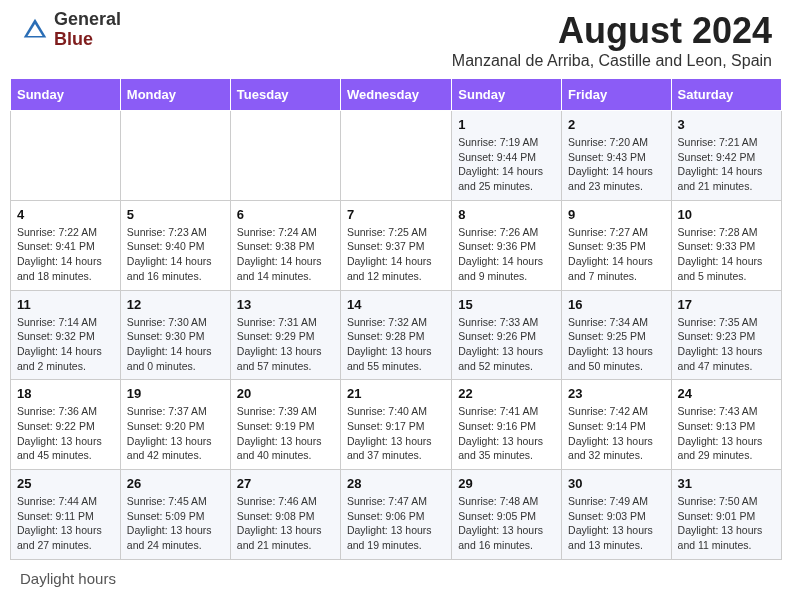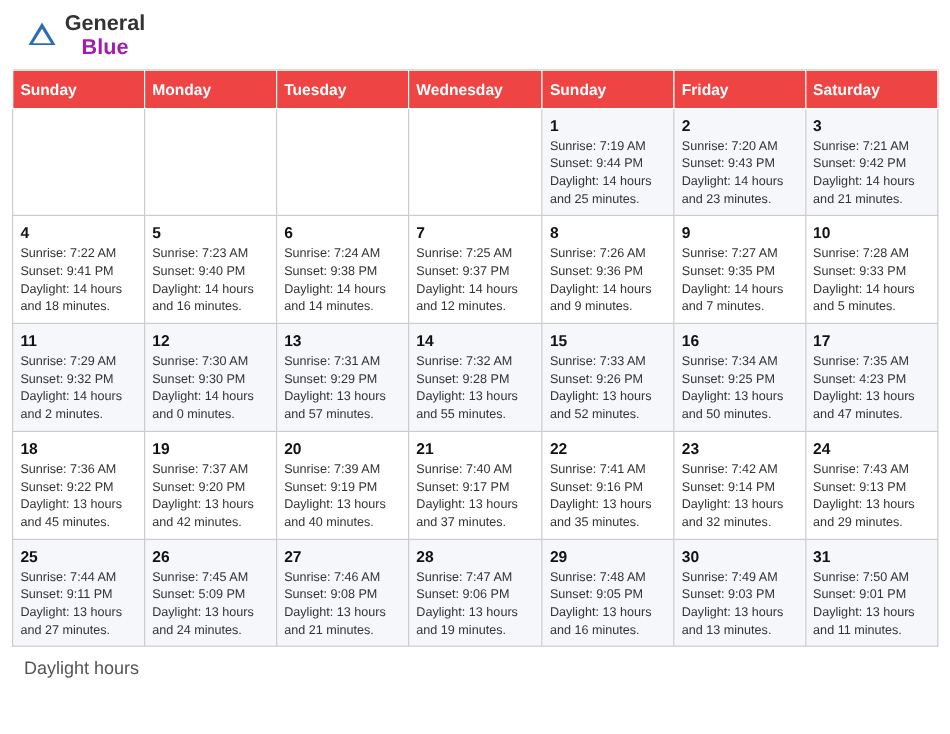--- a/index.html
+++ b/index.html
@@ -14,29 +14,28 @@
       display: flex;
       justify-content: space-between;
       align-items: flex-start;
       margin-bottom: 8px;
       padding: 0 10px;
     }
     .logo {
       display: flex;
       align-items: center;
       gap: 4px;
-      text-align: center;
     }
     .logo-text {
       font-size: 18px;
       font-weight: bold;
       line-height: 1.1;
     }
     .logo-text .general { color: #333; }
-    .logo-text .blue { color: #a21caf; }
+    .logo-text .blue { color: #7f1d1d; }
     .logo-icon {
       width: 30px;
       height: 30px;
     }
     .title-block {
       text-align: right;
     }
     .month-year {
       font-size: 36px;
       font-weight: bold;
@@ -45,21 +44,21 @@
     .location {
       font-size: 16px;
       color: #333;
     }
     table {
       width: 100%;
       border-collapse: collapse;
       font-size: 11px;
     }
     thead tr th {
-      background-color: #ef4444;
+      background-color: #8b5cf6;
       color: #fff;
       padding: 8px 6px;
       text-align: left;
       font-size: 13px;
       font-weight: bold;
       border: 1px solid #fff;
     }
     tbody tr td {
       border: 1px solid #ccc;
       padding: 6px 6px;
@@ -98,20 +97,22 @@
     <svg class="logo-icon" viewBox="0 0 40 40">
       <polygon points="20,5 35,30 5,30" fill="#2a6db5"></polygon>
       <polygon points="20,12 30,28 10,28" fill="#fff"></polygon>
     </svg>
     <div class="logo-text">
       <span class="general">General</span><br>
       <span class="blue">Blue</span>
     </div>
   </div>
   <div class="title-block">
+    <div class="month-year">August 2024</div>
+    <div class="location">Manzanal de Arriba, Castille and Leon, Spain</div>
   </div>
 </div>
 
 <table>
   <thead>
     <tr>
     <th>Sunday</th>
         <th>Monday</th>
         <th>Tuesday</th>
         <th>Wednesday</th>
@@ -195,21 +196,21 @@
           <div class="day-num">10</div>
           <div class="day-info">Sunrise: 7:28 AM
 Sunset: 9:33 PM
 Daylight: 14 hours
 and 5 minutes.</div>
         </td>
       </tr>
       <tr>
         <td>
           <div class="day-num">11</div>
-          <div class="day-info">Sunrise: 7:29 AM
+          <div class="day-info">Sunrise: 7:14 AM
 Sunset: 9:32 PM
 Daylight: 14 hours
 and 2 minutes.</div>
         </td>
         <td>
           <div class="day-num">12</div>
           <div class="day-info">Sunrise: 7:30 AM
 Sunset: 9:30 PM
 Daylight: 14 hours
 and 0 minutes.</div>
@@ -238,21 +239,21 @@
         <td>
           <div class="day-num">16</div>
           <div class="day-info">Sunrise: 7:34 AM
 Sunset: 9:25 PM
 Daylight: 13 hours
 and 50 minutes.</div>
         </td>
         <td>
           <div class="day-num">17</div>
           <div class="day-info">Sunrise: 7:35 AM
-Sunset: 4:23 PM
+Sunset: 9:23 PM
 Daylight: 13 hours
 and 47 minutes.</div>
         </td>
       </tr>
       <tr>
         <td>
           <div class="day-num">18</div>
           <div class="day-info">Sunrise: 7:36 AM
 Sunset: 9:22 PM
 Daylight: 13 hours

